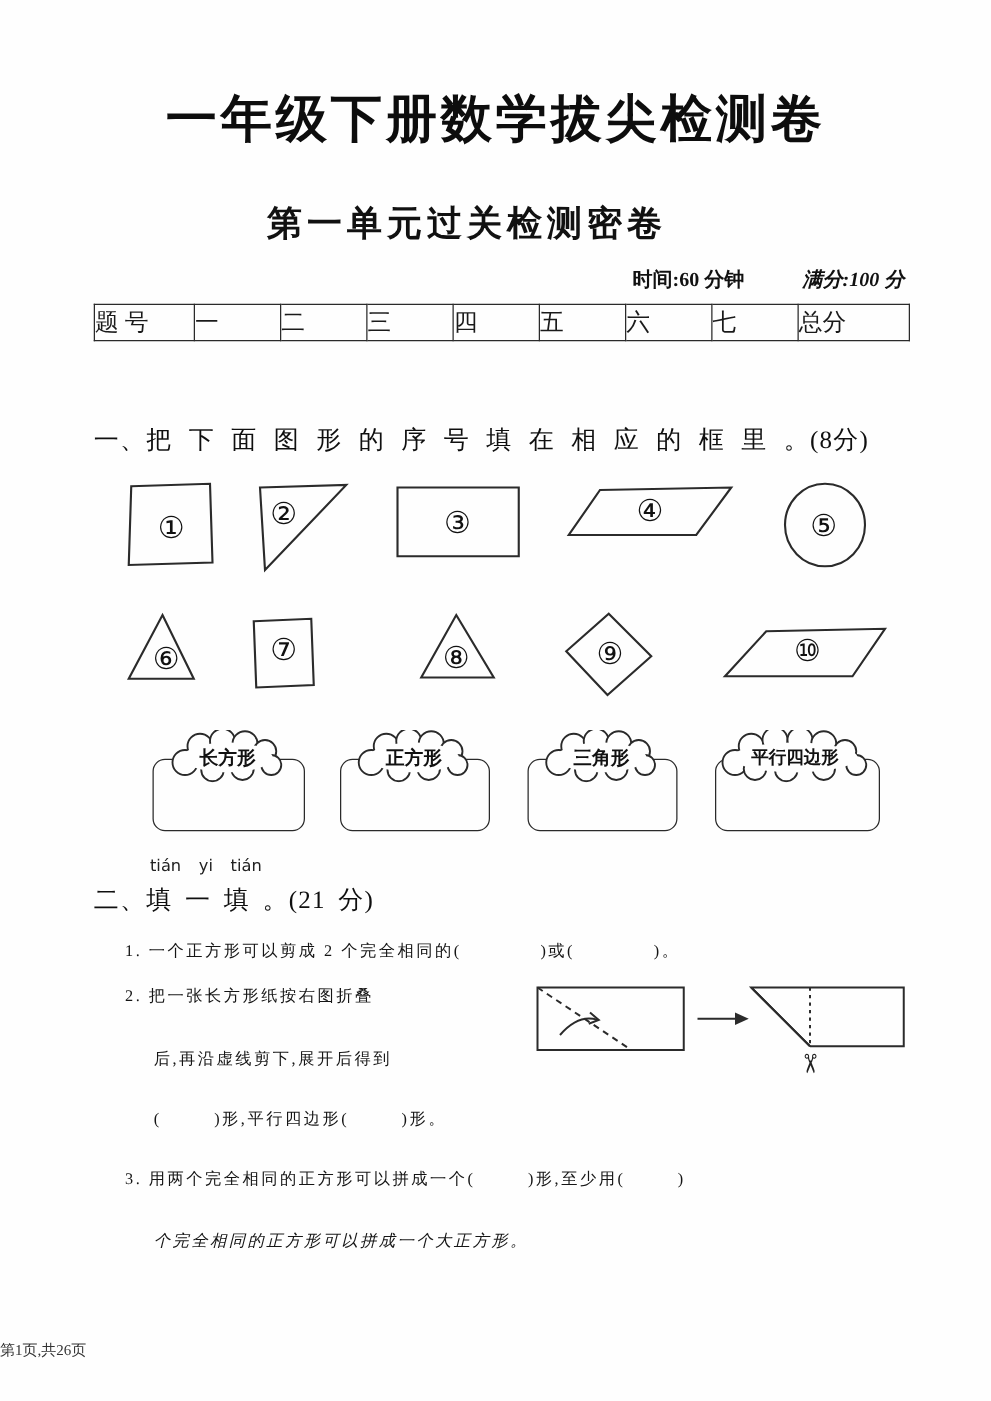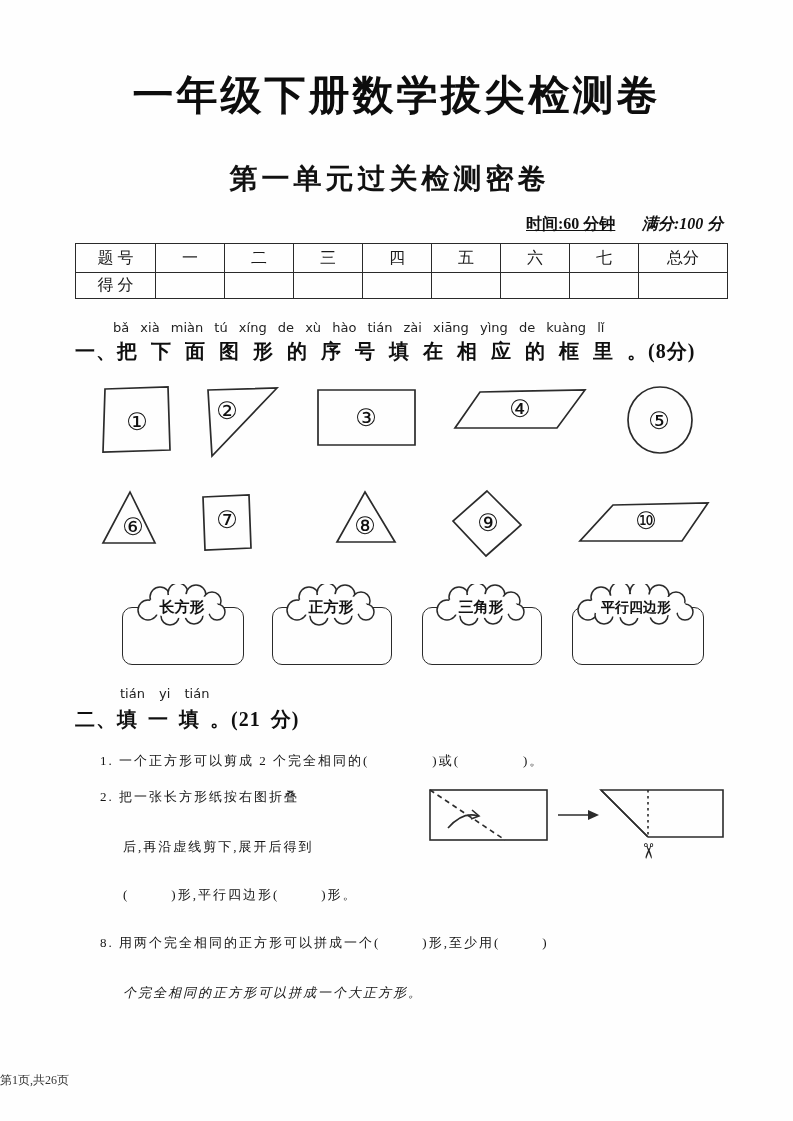--- a/index.html
+++ b/index.html
@@ -9,39 +9,39 @@
     font-family:"Liberation Serif","DejaVu Serif",serif;
   }
   .abs{position:absolute;white-space:pre;}
   .page-title{
     top:68px;left:0;width:793px;text-align:center;
     font-family:"Liberation Sans","DejaVu Sans",sans-serif;
     font-size:41px;font-weight:900;letter-spacing:3px;color:#0d0d0d;
   }
   .page-subtitle{
     top:160px;left:0;width:747px;text-align:center;
-    font-size:28px;font-weight:bold;letter-spacing:4px;color:#111;padding-left:16px;
+    font-size:28px;font-weight:bold;letter-spacing:4px;color:#111;
   }
   .meta{top:214px;font-size:16px;font-weight:bold;color:#111;}
-  .meta-time{left:526px;text-decoration:underline;}
+  .meta-time{left:506px;}
   .meta-score{left:642px;font-style:italic;}
   table.score{
     position:absolute;top:243px;left:75px;width:652px;
     border-collapse:collapse;table-layout:fixed;background:#fefefe;
   }
   table.score td{
-    border:1.6px solid #2a2a2a;text-align:center;vertical-align:middle;
-    font-size:16px;color:#1a1a1a;height:28px;padding:0;
+    border:1.6px solid #2a2a2a;text-align:left;vertical-align:middle;
+    font-size:19px;color:#1a1a1a;height:28px;padding:0;
   }
   table.score tr.r2 td{height:25px;}
   .pinyin{font-size:13px;color:#222;font-family:"DejaVu Sans",sans-serif;}
   .pinyin1{top:320px;left:113px;word-spacing:7px;}
   .pinyin2{top:686px;left:120px;word-spacing:10px;}
   .heading{
-    font-size:20px;font-weight:bold;color:#0f0f0f;letter-spacing:1px;word-spacing:7px;
+    font-size:20px;font-weight:normal;color:#0f0f0f;letter-spacing:1px;word-spacing:7px;
   }
   .heading1{top:338px;left:75px;}
   .heading2{top:706px;left:75px;word-spacing:4px;}
   .qtext{font-size:13px;color:#151515;letter-spacing:2px;}
   .q1{top:752px;left:100px;}
   .q2l1{top:788px;left:100px;}
   .q2l2{top:838px;left:123px;}
   .q2l3{top:886px;left:123px;}
   .q3l1{top:934px;left:100px;}
   .q3l2{top:984px;left:123px;font-style:italic;}
@@ -97,35 +97,23 @@
       <td>题 号</td>
       <td>一</td>
       <td>二</td>
       <td>三</td>
       <td>四</td>
       <td>五</td>
       <td>六</td>
       <td>七</td>
       <td>总分</td>
     </tr>
-    <tr class="r2">
-      <td>得 分</td>
-      <td></td>
-      <td></td>
-      <td></td>
-      <td></td>
-      <td></td>
-      <td></td>
-      <td></td>
-      <td></td>
-    </tr>
   </tbody>
     </table>
 
-  <div class="abs pinyin pinyin1">bǎ xià miàn tú xíng de xù hào tián zài xiāng yìng de kuàng lǐ</div>
   <div class="abs heading heading1">一、把 下 面 图 形 的 序 号 填 在 相 应 的 框 里 。(8分)</div>
 
   <svg class="abs" style="top:380px;left:0;" width="793" height="200" viewBox="0 0 793 200">
 
     <g>
       <polygon class="shape" points="105,9 168,7 170,70 103,72"></polygon>
       <text class="shape-num" x="137" y="42">①</text>
     </g>
     <g>
       <polygon class="shape" points="208,10 277,8 212,76"></polygon>
@@ -243,18 +231,18 @@
       <polygon points="176,32 165,27 165,37" fill="#2b2b2b"></polygon>
     </g>
     <g>
       <polyline class="ln" points="225,54 300,54 300,7 178,7 225,54"></polyline>
       <line class="ln" x1="178" y1="7" x2="225" y2="54"></line>
       <line class="ln" x1="225" y1="7" x2="225" y2="54" stroke-dasharray="2.5 3.5"></line>
       <text class="scissors" x="225" y="68" transform="rotate(90 225 68)">✂</text>
     </g>
   </svg>
 
-  <div class="abs qtext q3l1">8. 用两个完全相同的正方形可以拼成一个(        )形,至少用(        )</div>
+  <div class="abs qtext q3l1">3. 用两个完全相同的正方形可以拼成一个(        )形,至少用(        )</div>
   <div class="abs qtext q3l2">个完全相同的正方形可以拼成一个大正方形。</div>
 
   <div class="abs footer">第1页,共26页</div>
 
 </div>
 
 </body></html>

